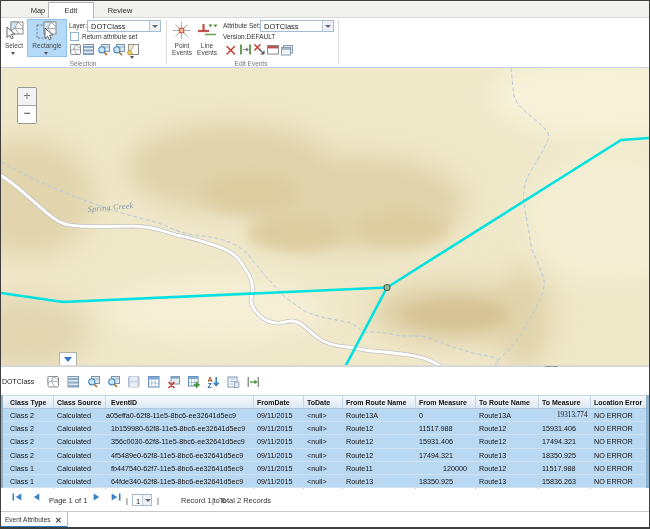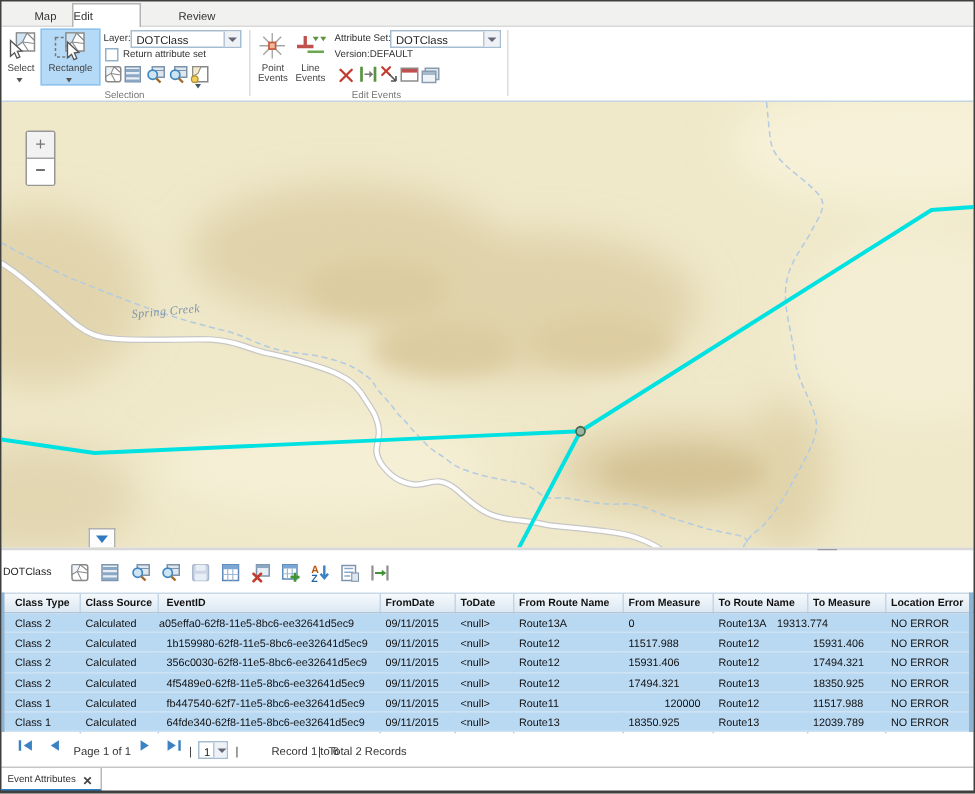--- a/index.html
+++ b/index.html
@@ -2,21 +2,21 @@
 <html><head>
 <meta charset="utf-8">
 <style>
 * { margin:0; padding:0; box-sizing:border-box; }
 html,body { width:650px; height:529px; overflow:hidden; }
 body { font-family:"Liberation Sans", sans-serif; background:#fff; }
 #frame { position:absolute; left:0; top:0; width:650px; height:529px; border:1px solid #3f3f3f; border-bottom:2px solid #3f3f3f; z-index:99; pointer-events:none; }
 .abs { position:absolute; }
 
 #tabstrip { left:1px; top:1px; width:648px; height:17px; background:#f1f1ef; border-bottom:1px solid #d9d9d9; }
-.rtab { position:absolute; top:3px; height:14px; font-size:7.5px; color:#333; text-align:left; line-height:14px; }
+.rtab { position:absolute; top:3px; height:14px; font-size:7.5px; color:#333; text-align:center; line-height:14px; }
 #tab-edit { left:47px; top:1px; width:46px; height:17px; background:#fff; border:1px solid #b4b4b4; border-bottom:none; line-height:15px; }
 
 #ribbon { left:1px; top:18px; width:648px; height:50px; background:#fff; border-bottom:1px solid #c3d3e3; }
 .grouplabel { position:absolute; top:42px; font-size:6.5px; color:#777; }
 .vsep { position:absolute; top:2px; height:44px; width:1px; background:#dcdcdc; }
 .btnlabel { position:absolute; font-size:6.5px; color:#444; text-align:center; }
 .caret { position:absolute; width:0; height:0; border-left:2.5px solid transparent; border-right:2.5px solid transparent; border-top:3px solid #555; }
 #rectbtn { left:26px; top:1px; width:40px; height:38px; background:#b5daf7; border:1px solid #8fc3ee; }
 .combo { position:absolute; height:12px; background:#fff; border:1px solid #a6bcd0; font-size:7.5px; color:#222; }
 .combo .val { position:absolute; left:3px; top:1.5px; }
@@ -54,21 +54,21 @@
 #btab1 span { position:absolute; left:4px; top:4px; }
 #btab1 .x { position:absolute; left:54px; top:4px; font-size:8px; color:#444; font-weight:bold; }
 </style>
 </head>
 <body>
 <div id="frame"></div>
 
 <div class="abs" id="tabstrip">
   <div class="rtab" style="left:22px; width:30px;">Map</div>
   <div class="rtab" id="tab-edit">Edit</div>
-  <div class="rtab" style="left:102px; width:34px;margin-left:16px;">Review</div>
+  <div class="rtab" style="left:102px; width:34px;">Review</div>
 </div>
 
 <div class="abs" id="ribbon">
   <div class="abs" id="rectbtn"></div>
   <svg class="abs" style="left:0;top:0;" width="648" height="49" id="ribicons">
 
     <g transform="translate(9,3)">
       <rect x="1" y="1" width="12" height="12" fill="#fff" stroke="#8a8a8a"></rect>
       <path d="M1,1 L8,1 L5,7 L1,10 Z" fill="#cfe4f5" stroke="#8a8a8a" stroke-width="0.8"></path>
       <path d="M8,1 L13,6 M5,7 L9,13 M5,7 L13,8" stroke="#8a8a8a" stroke-width="0.8" fill="none"></path>
@@ -349,21 +349,21 @@
   <div class="vline2" style="left:589px;"></div>
 <div class="row" style="top:14px;">
       <div class="c" style="left:8px;">Class 2</div>
       <div class="c" style="left:55px;">Calculated</div>
       <div class="c" style="left:104px;">a05effa0-62f8-11e5-8bc6-ee32641d5ec9</div>
       <div class="c" style="left:255px;">09/11/2015</div>
       <div class="c" style="left:305px;">&lt;null&gt;</div>
       <div class="c" style="left:344px;">Route13A</div>
       <div class="c" style="left:417px;">0</div>
       <div class="c" style="left:477px;">Route13A</div>
-      <div class="c" style="left:516px;">19313.774</div>
+      <div class="c" style="left:555px;font-family:Liberation Serif, serif;">19313.774</div>
       <div class="c" style="left:592px;">NO ERROR</div>
     </div>
     <div class="row" style="top:27.2px;">
       <div class="c" style="left:8px;">Class 2</div>
       <div class="c" style="left:55px;">Calculated</div>
       <div class="c" style="left:109px;">1b159980-62f8-11e5-8bc6-ee32641d5ec9</div>
       <div class="c" style="left:255px;">09/11/2015</div>
       <div class="c" style="left:305px;">&lt;null&gt;</div>
       <div class="c" style="left:344px;">Route12</div>
       <div class="c" style="left:417px;">11517.988</div>
@@ -409,21 +409,21 @@
     </div>
     <div class="row" style="top:80px;">
       <div class="c" style="left:8px;">Class 1</div>
       <div class="c" style="left:55px;">Calculated</div>
       <div class="c" style="left:109px;">64fde340-62f8-11e5-8bc6-ee32641d5ec9</div>
       <div class="c" style="left:255px;">09/11/2015</div>
       <div class="c" style="left:305px;">&lt;null&gt;</div>
       <div class="c" style="left:344px;">Route13</div>
       <div class="c" style="left:417px;">18350.925</div>
       <div class="c" style="left:477px;">Route13</div>
-      <div class="c" style="left:540px;">12039.789</div>
+      <div class="c" style="left:540px;">15836.263</div>
       <div class="c" style="left:592px;">NO ERROR</div>
     </div>
   </div>
 <div class="abs" id="leftedge"></div>
 <div class="abs" id="rightedge"></div>
 
 <div class="abs" id="pager">
   <svg class="abs" style="left:0; top:0;" width="280" height="20">
     <g fill="#3b82c4">
       <rect x="11.5" y="4.5" width="1.6" height="7"></rect>

